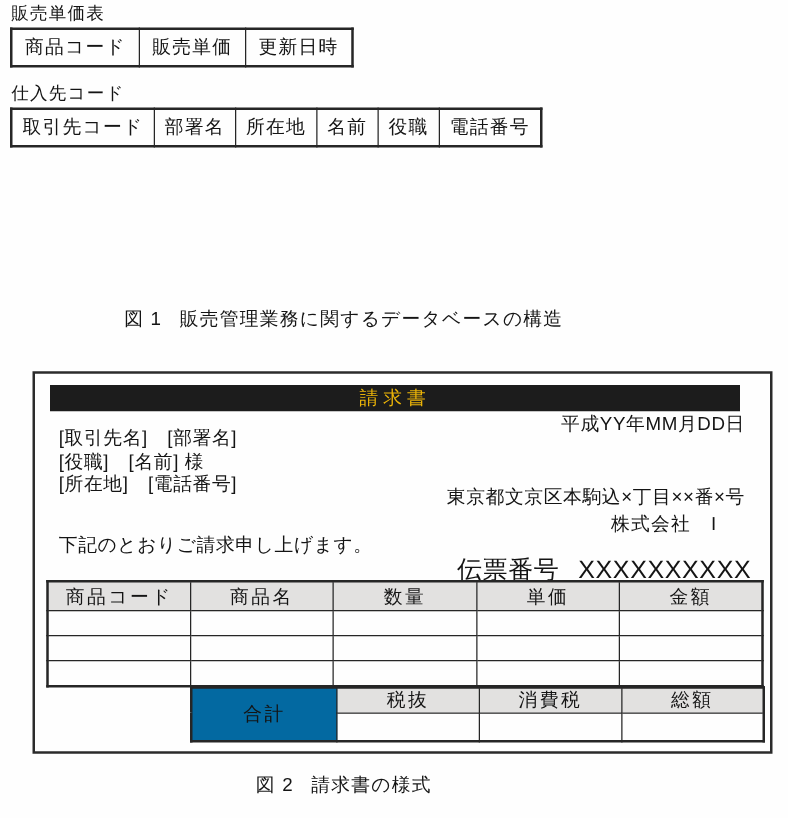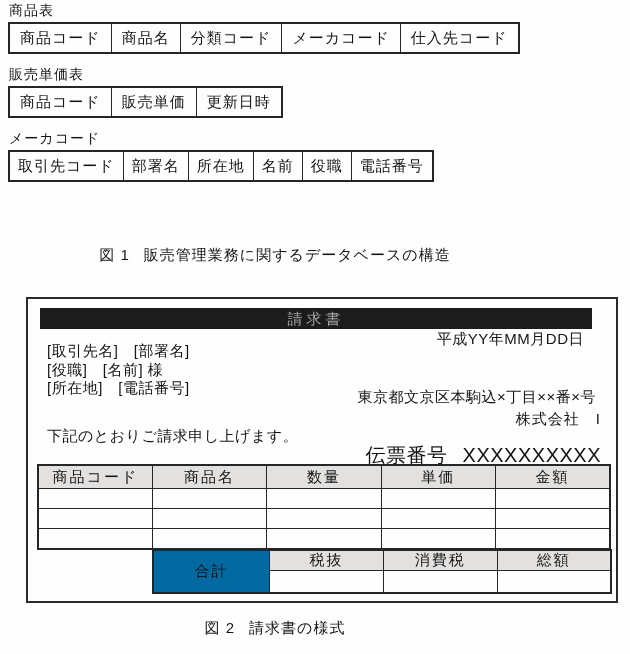--- a/index.html
+++ b/index.html
@@ -32,27 +32,27 @@
   .cap1{top:246px;}
   .cap2{top:619px;}
 
   
   .invoice-box{
     position:absolute;left:26px;top:297px;width:592px;height:306px;
     border:2px solid #2b2b2b;box-sizing:border-box;background:#fefefe;
   }
   .inv-title-bar{
     position:absolute;left:12px;top:9px;width:552px;height:21px;
-    background:#1c1c1c;color:#a3a3a3;
+    background:#1c1c1c;color:#eab308;
     font-size:15px;line-height:21px;text-align:center;letter-spacing:4px;
   }
-  .inv-date{position:absolute;right:32px;top:31px;font-size:15px;letter-spacing:.5px;}
+  .inv-date{position:absolute;right:20px;top:31px;font-size:15px;letter-spacing:.5px;}
   .inv-recipient{position:absolute;left:19px;top:43px;font-size:15px;line-height:18.5px;letter-spacing:.5px;}
   .inv-addr{position:absolute;right:20px;top:89px;font-size:15px;letter-spacing:.5px;}
-  .inv-company{position:absolute;right:15px;top:111px;font-size:15px;letter-spacing:1px;}
+  .inv-company{position:absolute;right:42px;top:111px;font-size:15px;letter-spacing:1px;}
   .inv-greeting{position:absolute;left:19px;top:128px;font-size:15px;letter-spacing:.5px;}
   .inv-slip{position:absolute;right:15px;top:143px;font-size:20px;letter-spacing:.5px;}
   .inv-slip .slip-val{margin-left:15px;letter-spacing:.5px;}
 
   .inv-tables{position:absolute;left:9px;top:165px;width:574px;}
   table.detail-table{
     border-collapse:collapse;table-layout:fixed;width:574px;border:2px solid #262626;
   }
   table.detail-table td{
     border:1.5px solid #262626;font-size:15px;text-align:center;
@@ -73,51 +73,37 @@
   table.total-table tr.head td.lbl{background:#e2e1e0;height:18px;}
   table.total-table tr.empty td{height:21px;background:#fefefe;}
 </style>
 </head>
 <body>
 
 <div class="page">
 
   <section class="fig1">
 
-    <div class="tbl-group">
-      <div class="tbl-label">商品表</div>
-      <table class="db-table">
-        <tbody>
-            <tr>
-          <td>商品コード</td>
-          <td>商品名</td>
-          <td>分類コード</td>
-          <td>メーカコード</td>
-          <td>仕入先コード</td>
-        </tr>
-      </tbody>
-        </table>
-    </div>
 
     <div class="tbl-group">
       <div class="tbl-label">販売単価表</div>
       <table class="db-table">
         <tbody>
             <tr>
           <td>商品コード</td>
           <td>販売単価</td>
           <td>更新日時</td>
         </tr>
       </tbody>
         </table>
     </div>
 
 
     <div class="tbl-group">
-      <div class="tbl-label">メーカコード</div>
+      <div class="tbl-label">仕入先コード</div>
       <table class="db-table tight">
         <tbody>
             <tr>
           <td>取引先コード</td>
           <td>部署名</td>
           <td>所在地</td>
           <td>名前</td>
           <td>役職</td>
           <td>電話番号</td>
         </tr>

